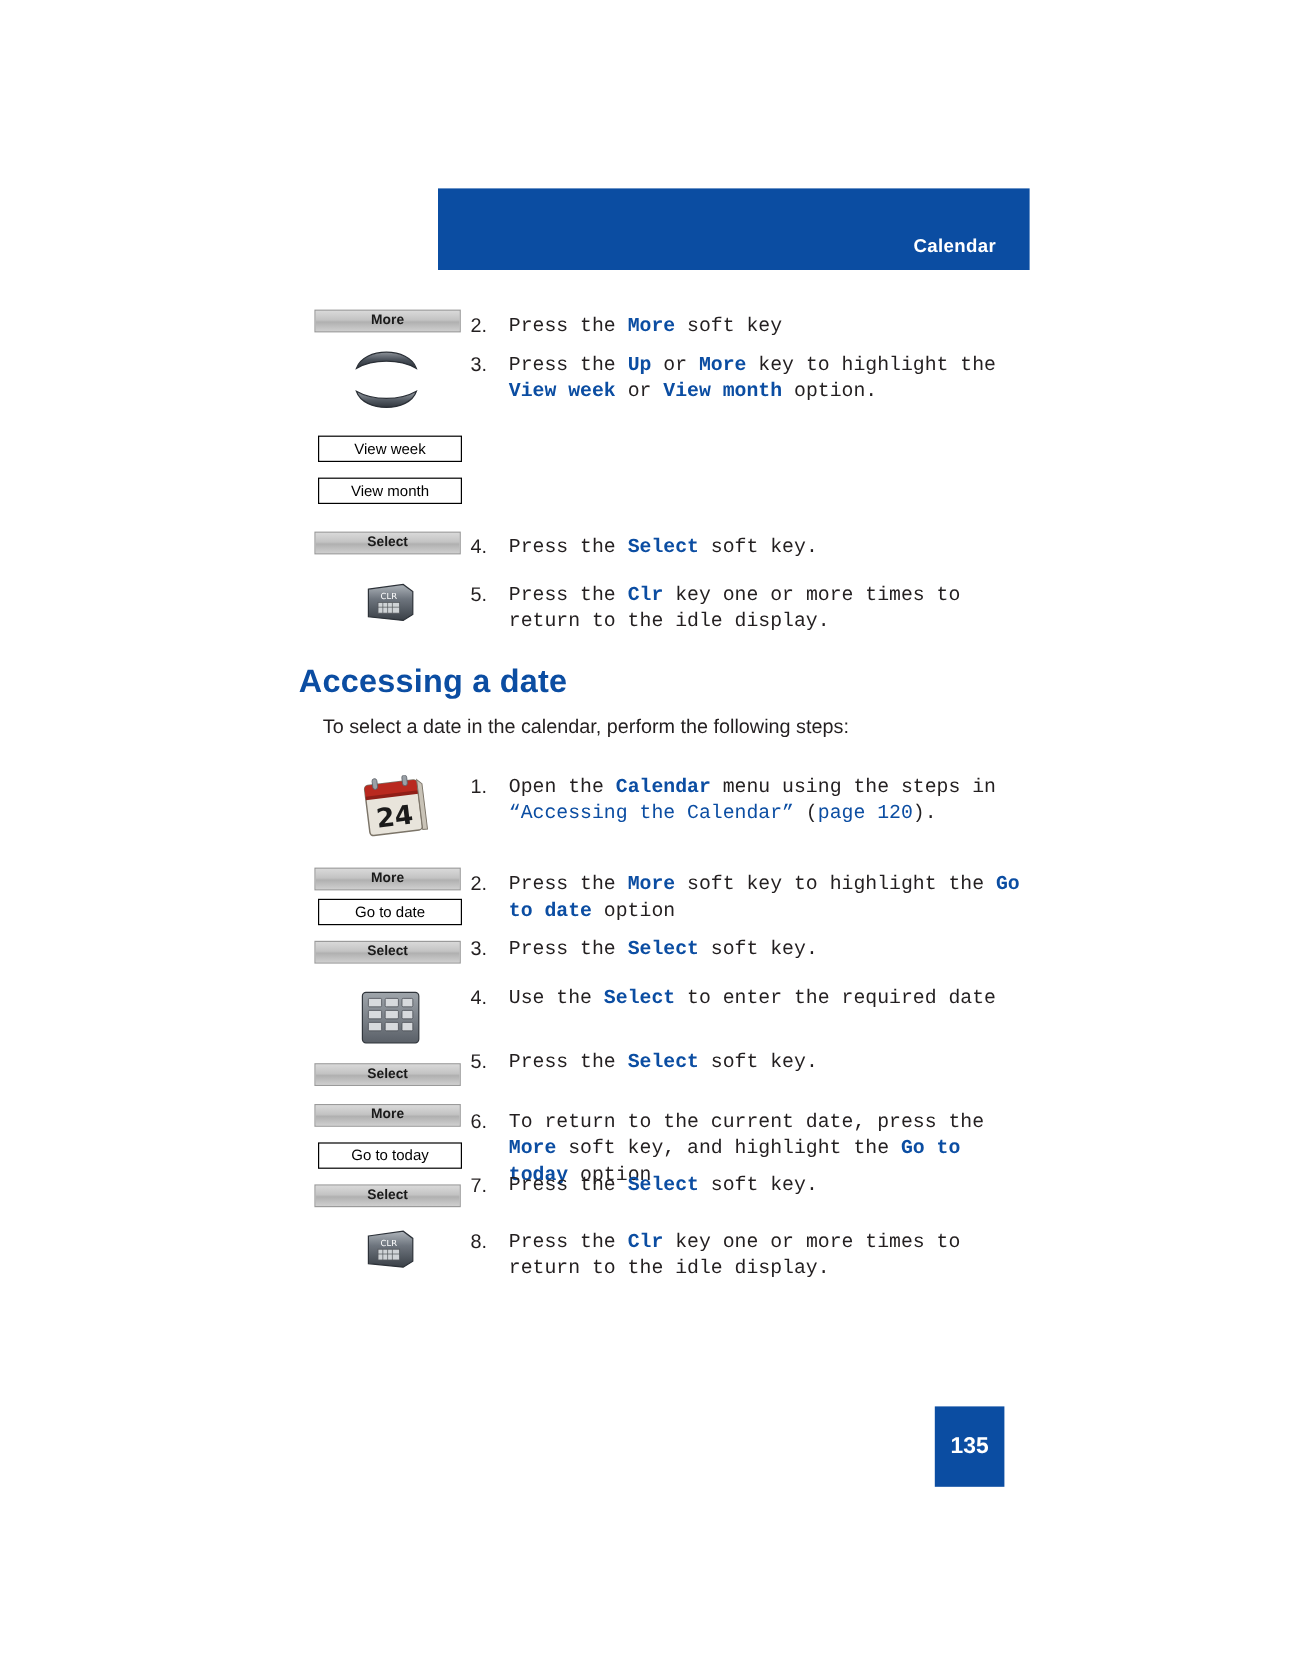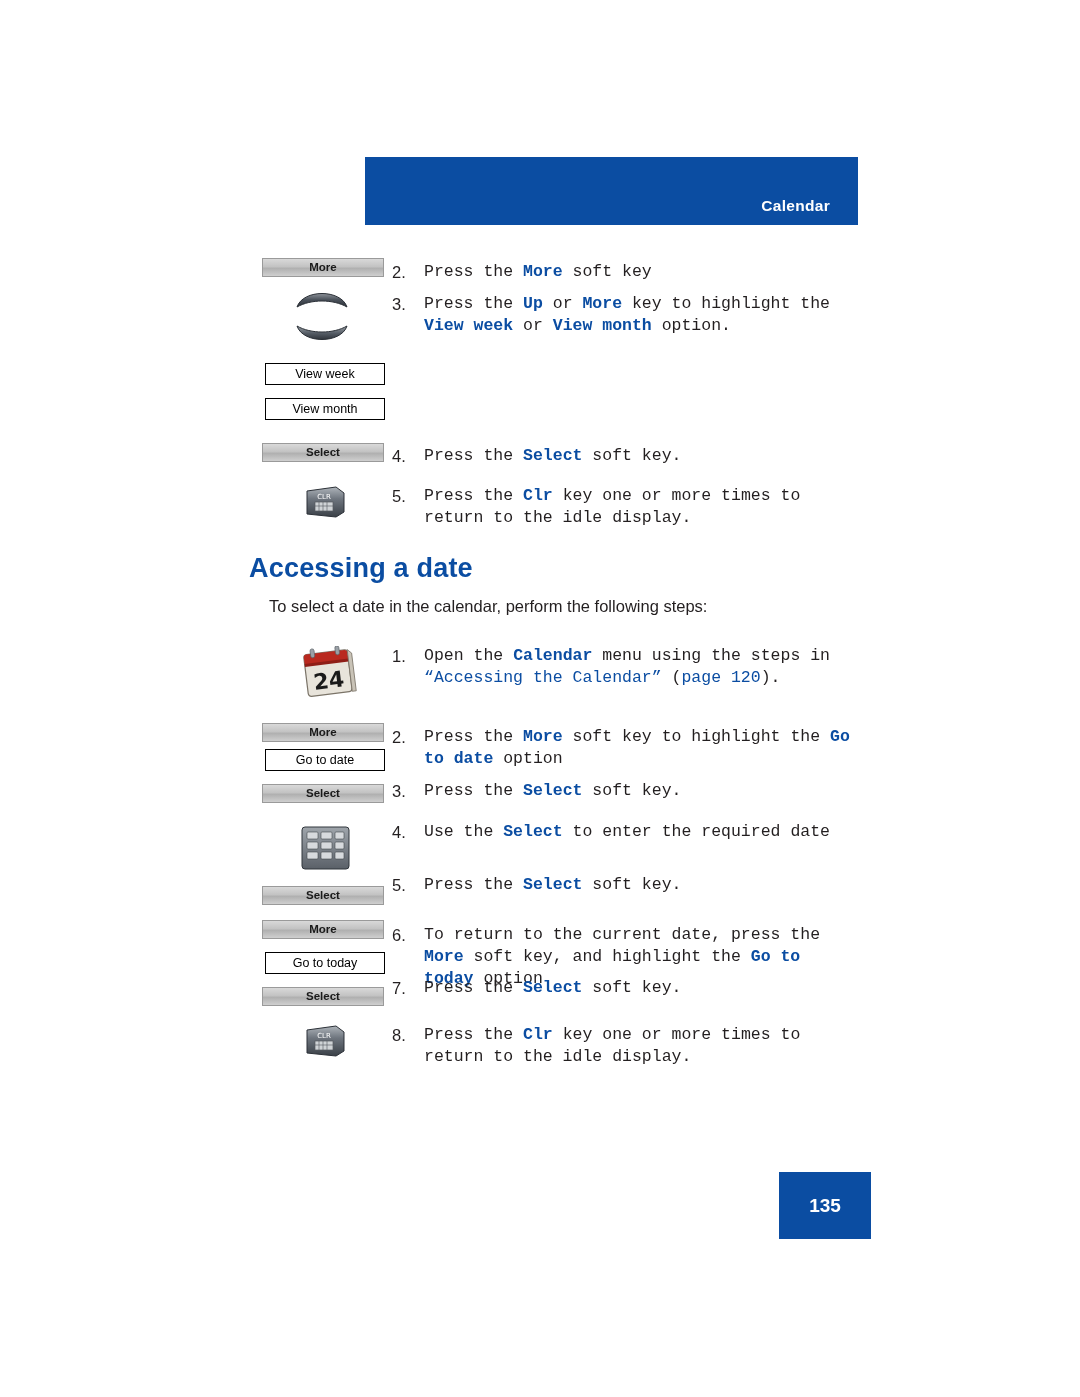--- a/index.html
+++ b/index.html
@@ -134,21 +134,21 @@
     font-size: 16.5px;
     line-height: 22px;
     color: #231f20;
   }
 
   
   .pagenum-box {
     position: absolute;
     left: 779px;
     top: 1172px;
-    width: 92px;
+    width: 58px;
     height: 67px;
     background: #0B4DA2;
     color: #ffffff;
     font-size: 19px;
     font-weight: bold;
     text-align: center;
     line-height: 67px;
   }
 </style>
 </head>

